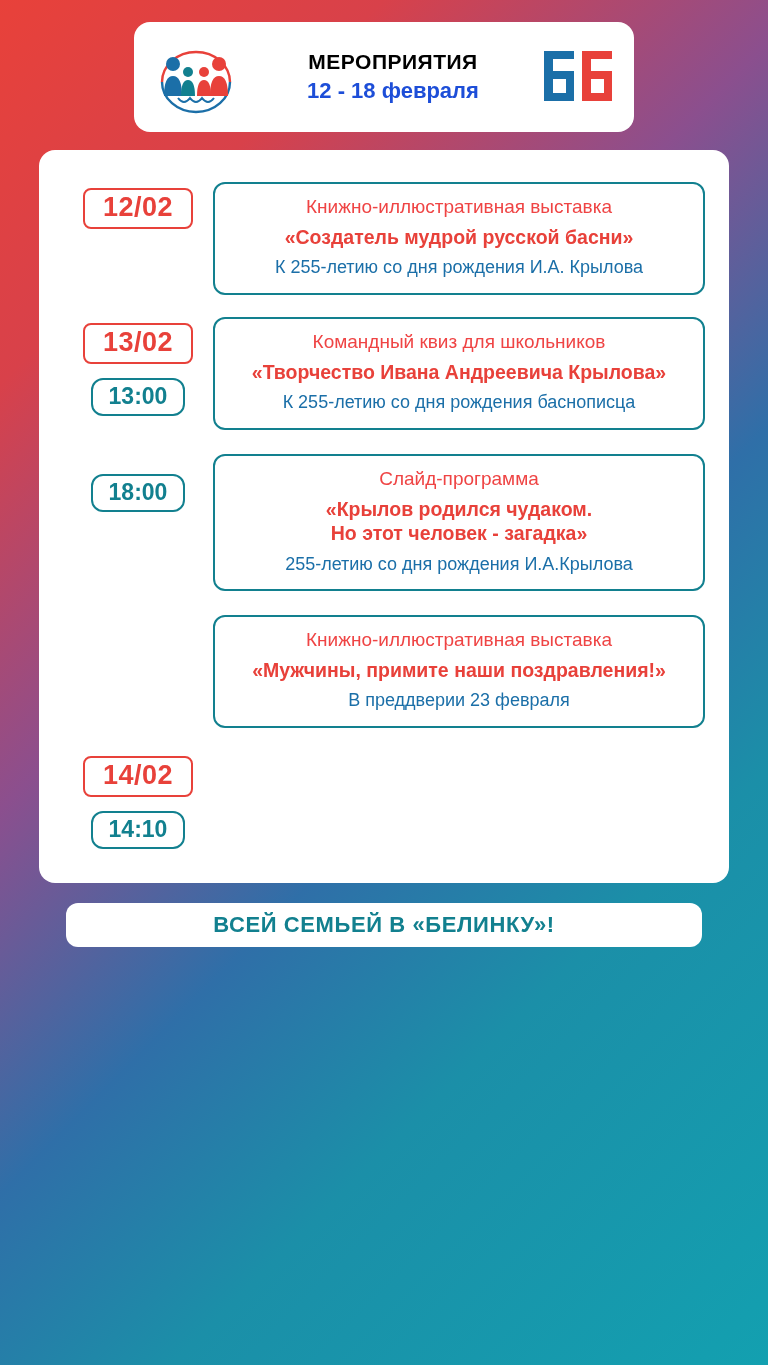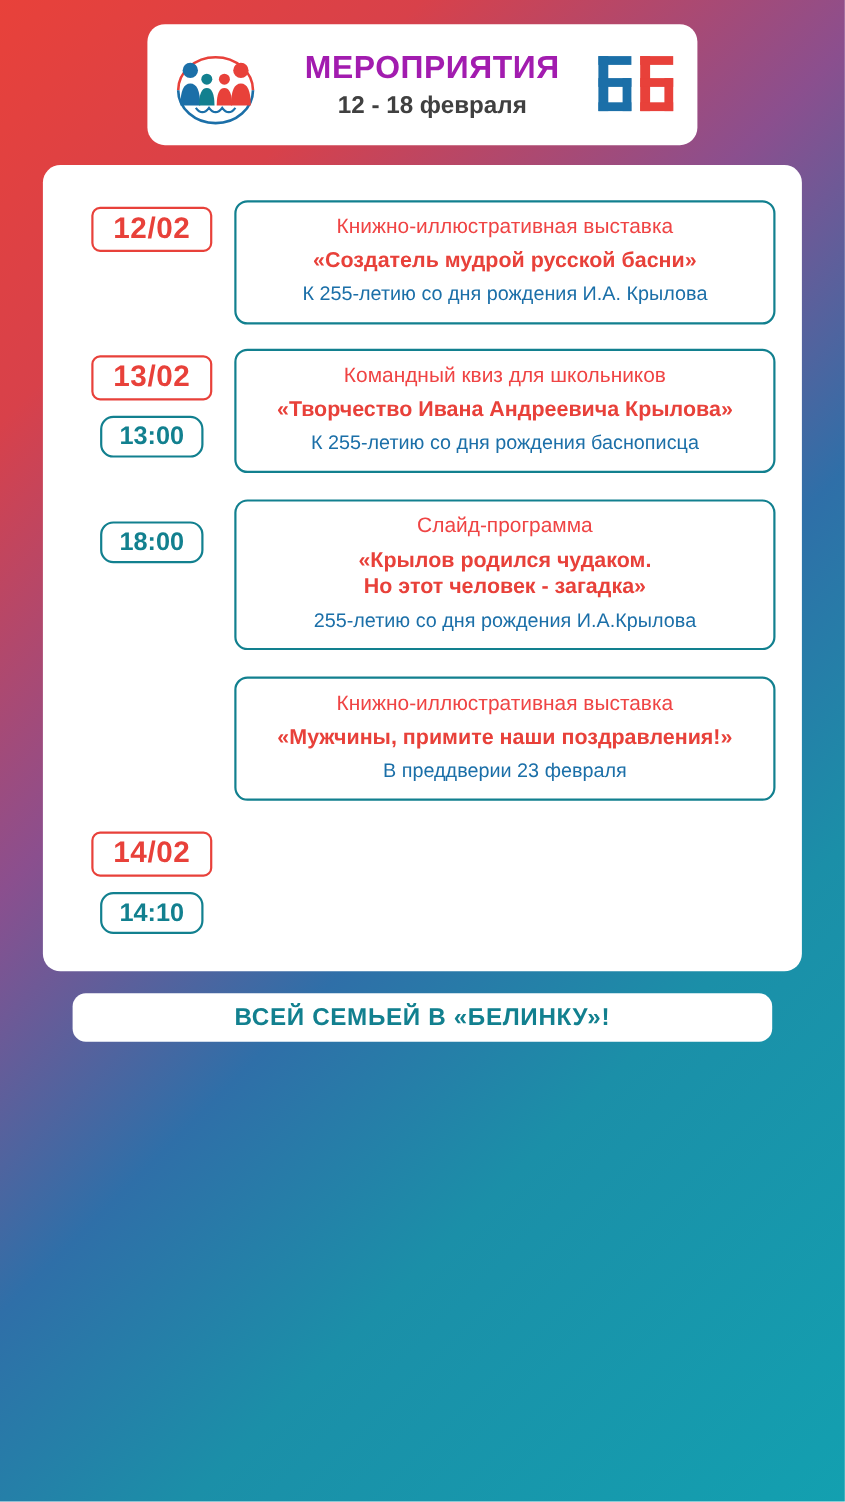--- a/index.html
+++ b/index.html
@@ -40,27 +40,27 @@
     height: 78px;
     position: relative;
     flex: 0 0 auto;
   }
   .header-titles {
     flex: 1 1 auto;
     text-align: center;
     line-height: 1.05;
   }
   .header-title {
-    color: #a21caf;
-    font-weight: bold;
-    font-size: 29px;
+    color: #000000;
+    font-weight: bold;
+    font-size: 21px;
     letter-spacing: 0.5px;
   }
   .header-sub {
-    color: #404040;
+    color: #1d4ed8;
     font-weight: bold;
     font-size: 22px;
     margin-top: 6px;
   }
   .logo-bb {
     width: 78px;
     height: 64px;
     flex: 0 0 auto;
     position: relative;
   }

